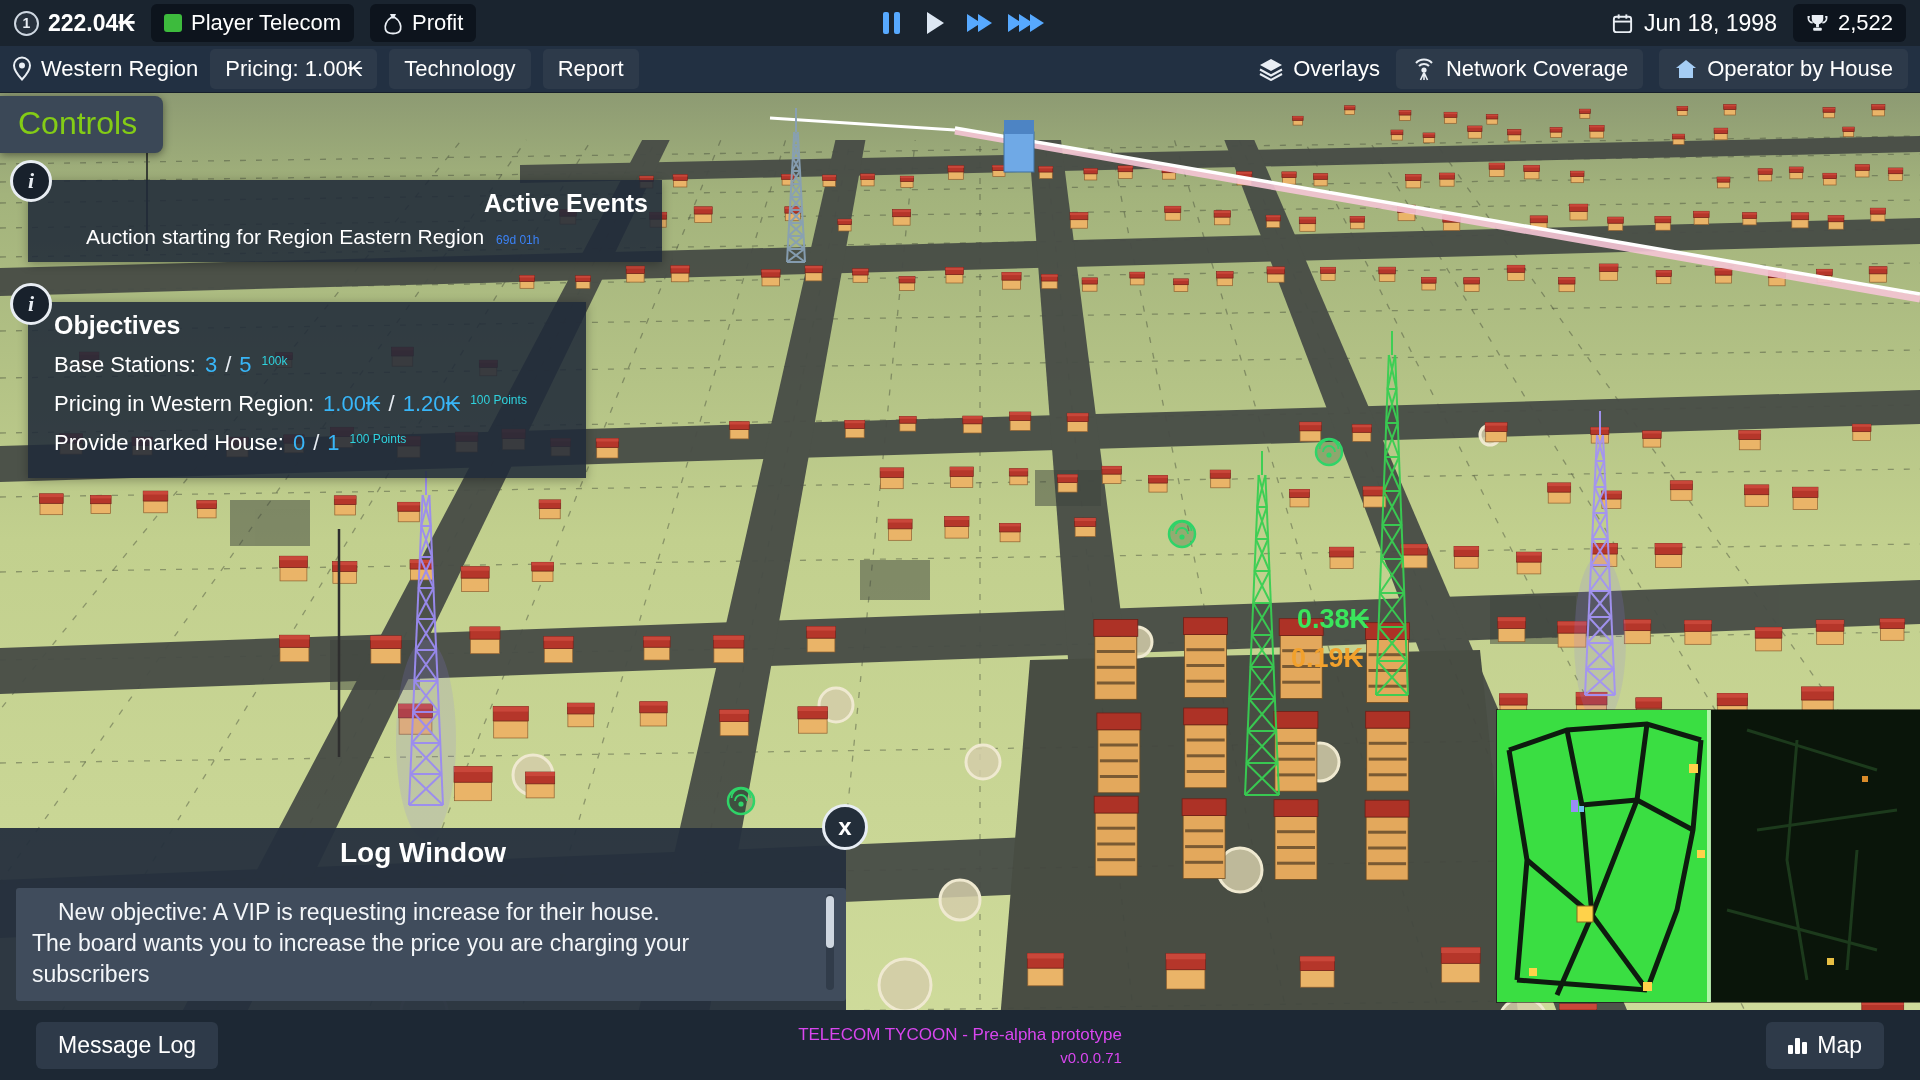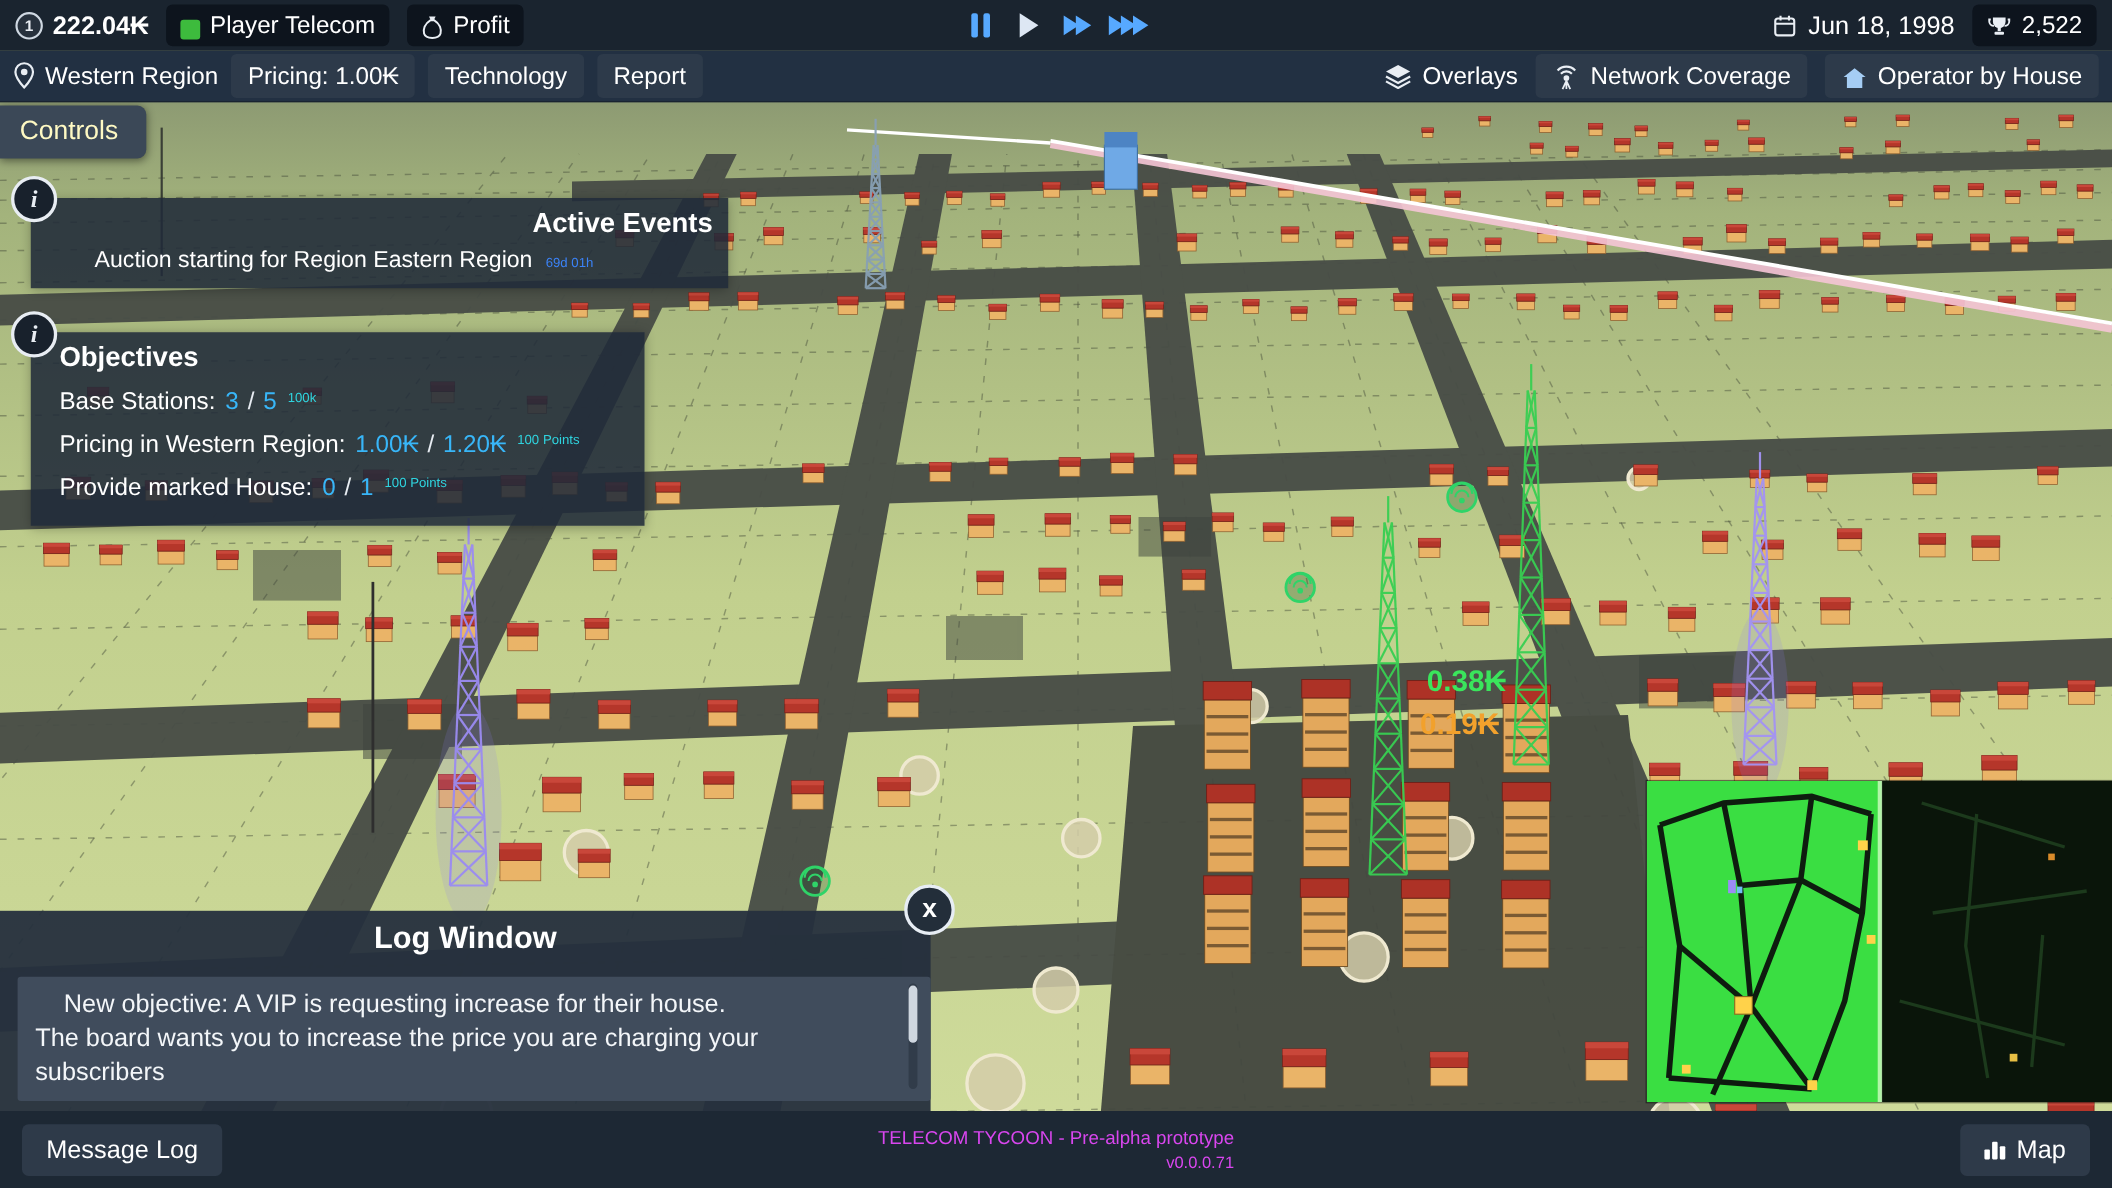--- a/index.html
+++ b/index.html
@@ -11,36 +11,36 @@
   .price{font-family:"Liberation Sans","DejaVu Sans",sans-serif;font-size:27px;font-weight:bold;text-anchor:middle;}
   .price-green{fill:#3ae65c;}
   .price-orange{fill:#f2a12c;}
   .badge-ring{fill:rgba(25,80,40,.28);stroke:#2fd468;stroke-width:2.5;}
   .badge-dot{fill:#2fd468;}
   .badge-arc{fill:none;stroke:#2fd468;stroke-width:1.8;}
 
   
   .topbar{position:absolute;left:0;top:0;width:1920px;height:46px;background:#1a242f;z-index:50;display:flex;align-items:center;padding:0 14px;box-sizing:border-box;gap:16px;color:#fff;}
   .toolbar{position:absolute;left:0;top:46px;width:1920px;height:47px;background:#223042;z-index:49;display:flex;align-items:center;padding:0 12px;box-sizing:border-box;gap:12px;color:#fff;border-bottom:1px solid rgba(0,0,0,.35);}
-  .chip{display:flex;align-items:flex-end;gap:9px;background:#0d141d;border-radius:6px;padding:6px 13px;font-size:22px;color:#fff;}
+  .chip{display:flex;align-items:center;gap:9px;background:#0d141d;border-radius:6px;padding:6px 13px;font-size:22px;color:#fff;}
   .toolbar .chip{background:#2d3a4a;border-radius:5px;padding:7px 15px;}
   .money{display:flex;align-items:center;gap:9px;font-size:23px;font-weight:bold;}
   .coin{width:25px;height:25px;border-radius:50%;background:#27313d;border:2px solid #cfd8e2;color:#e9eef4;display:flex;align-items:center;justify-content:center;font-size:14px;font-weight:bold;box-sizing:border-box;}
   .company-swatch{width:18px;height:18px;border-radius:3px;background:#3dbb3d;display:inline-block;}
   .playback{position:absolute;left:50%;top:0;height:46px;transform:translateX(-50%);display:flex;align-items:center;gap:14px;}
   .pb-btn{display:flex;align-items:center;justify-content:center;min-width:30px;height:34px;}
   .pb-bar{width:6px;height:22px;background:#57a9ff;border-radius:2px;margin:0 2.5px;}
   .tri{width:0;height:0;border-style:solid;border-color:transparent;border-width:9px 0 9px 14px;border-left-color:#57a9ff;}
   .tri + .tri{margin-left:-3px;}
   .tri-play{border-width:11px 0 11px 17px;border-left-color:#dde7f3;}
   .date{display:flex;align-items:center;gap:10px;font-size:23px;margin-left:auto;justify-content:flex-end;}
   .tb-right{margin-left:auto;display:flex;align-items:center;gap:16px;}
   .tb-item{display:flex;align-items:center;gap:9px;font-size:22px;}
 
-  .controls-btn{position:absolute;left:0;top:96px;z-index:40;background:#3b4857;color:#fef9c3;font-size:24px;padding:9px 26px 11px 18px;border-radius:0 8px 8px 0;box-shadow:0 2px 8px rgba(0,0,0,.45);}
+  .controls-btn{position:absolute;left:0;top:96px;z-index:40;background:#3b4857;color:#84cc16;font-size:32px;padding:9px 26px 11px 18px;border-radius:0 8px 8px 0;box-shadow:0 2px 8px rgba(0,0,0,.45);}
 
   .info-circle{position:absolute;width:42px;height:42px;border-radius:50%;background:#18212c;border:3px solid #e8edf3;color:#e8edf3;display:flex;align-items:center;justify-content:center;font:italic bold 22px "Liberation Serif","DejaVu Serif",serif;z-index:41;box-sizing:border-box;}
   .ic-a{left:10px;top:160px;}
   .ic-b{left:10px;top:283px;}
 
   .panel{position:absolute;background:rgba(32,42,57,.88);color:#fff;z-index:40;box-shadow:0 2px 10px rgba(0,0,0,.3);}
   .active-events{left:28px;top:180px;width:594px;padding:9px 14px 13px 26px;text-align:right;}
   .panel-title{font-size:25px;font-weight:bold;margin-bottom:7px;}
   .event-row{display:flex;align-items:baseline;gap:12px;font-size:21px;margin-left:32px;}
   .event-time{color:#3b82f6;font-size:12px;}
@@ -52,21 +52,21 @@
   .obj-reward{font-size:12px;color:#2fd3de;margin-left:10px;position:relative;top:-7px;}
 
   .log-panel{position:absolute;left:0;top:828px;width:846px;height:182px;background:rgba(37,47,61,.95);z-index:45;}
   .log-title{text-align:center;font-size:28px;font-weight:600;color:#fff;padding-top:9px;}
   .log-close{position:absolute;left:822px;top:804px;width:46px;height:46px;border-radius:50%;background:#232e3a;border:3px solid #e7edf4;color:#fff;font-size:24px;font-weight:bold;display:flex;align-items:center;justify-content:center;z-index:47;box-sizing:border-box;}
   .log-content{position:absolute;left:16px;top:60px;width:770px;height:104px;background:#404c5c;border-radius:3px;padding:9px 44px 0 16px;font-size:23px;line-height:31px;color:#f3f6f9;overflow:hidden;}
   .log-line1{padding-left:26px;}
   .log-scrollbar{position:absolute;right:12px;top:66px;width:8px;height:96px;background:#313c4a;border-radius:4px;}
   .log-scroll-thumb{position:absolute;left:0;top:2px;width:8px;height:52px;background:#cfd7e0;border-radius:4px;}
 
-  .bottom-bar{position:absolute;left:0;top:1010px;width:1920px;height:70px;background:#1d2834;z-index:46;display:flex;align-items:center;box-sizing:border-box;padding:0 20px;}
+  .bottom-bar{position:absolute;left:0;top:1010px;width:1920px;height:70px;background:#1d2834;z-index:46;display:flex;align-items:center;box-sizing:border-box;padding:0 36px;}
   .btn-chip{display:flex;align-items:center;gap:10px;background:#2e3a49;border-radius:6px;padding:10px 22px;font-size:23px;color:#fff;}
   .footer-center{position:absolute;left:50%;transform:translateX(-50%);text-align:right;color:#d946ef;}
   .footer-title{font-size:17px;}
   .footer-version{font-size:15px;margin-top:4px;}
   .map-btn{margin-left:auto;}
   .map-icon{display:flex;align-items:flex-end;gap:2px;height:18px;}
   .map-icon span{width:5px;background:#fff;border-radius:1px;display:inline-block;}
 
   .minimap{position:absolute;left:1497px;top:710px;width:423px;height:292px;z-index:43;outline:1px solid rgba(0,0,0,.5);}
 </style>

